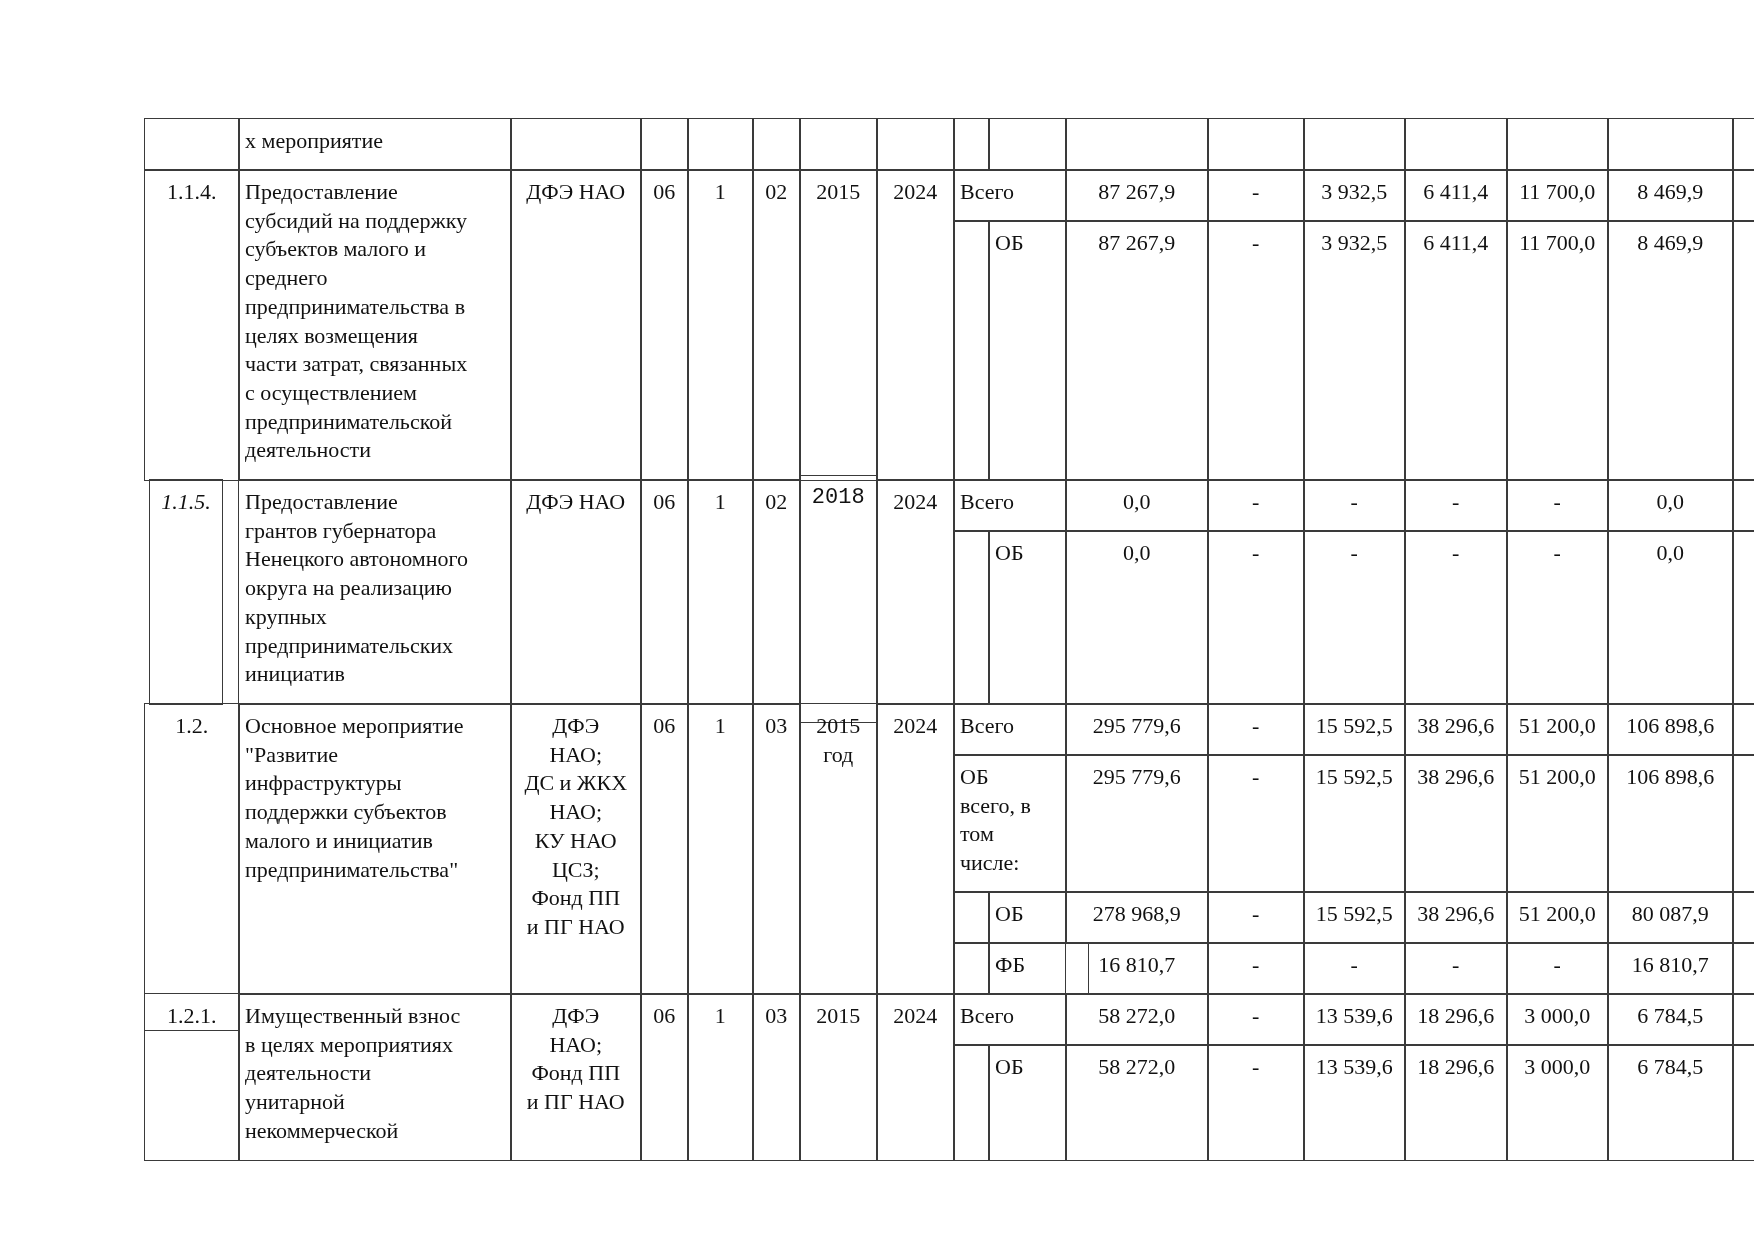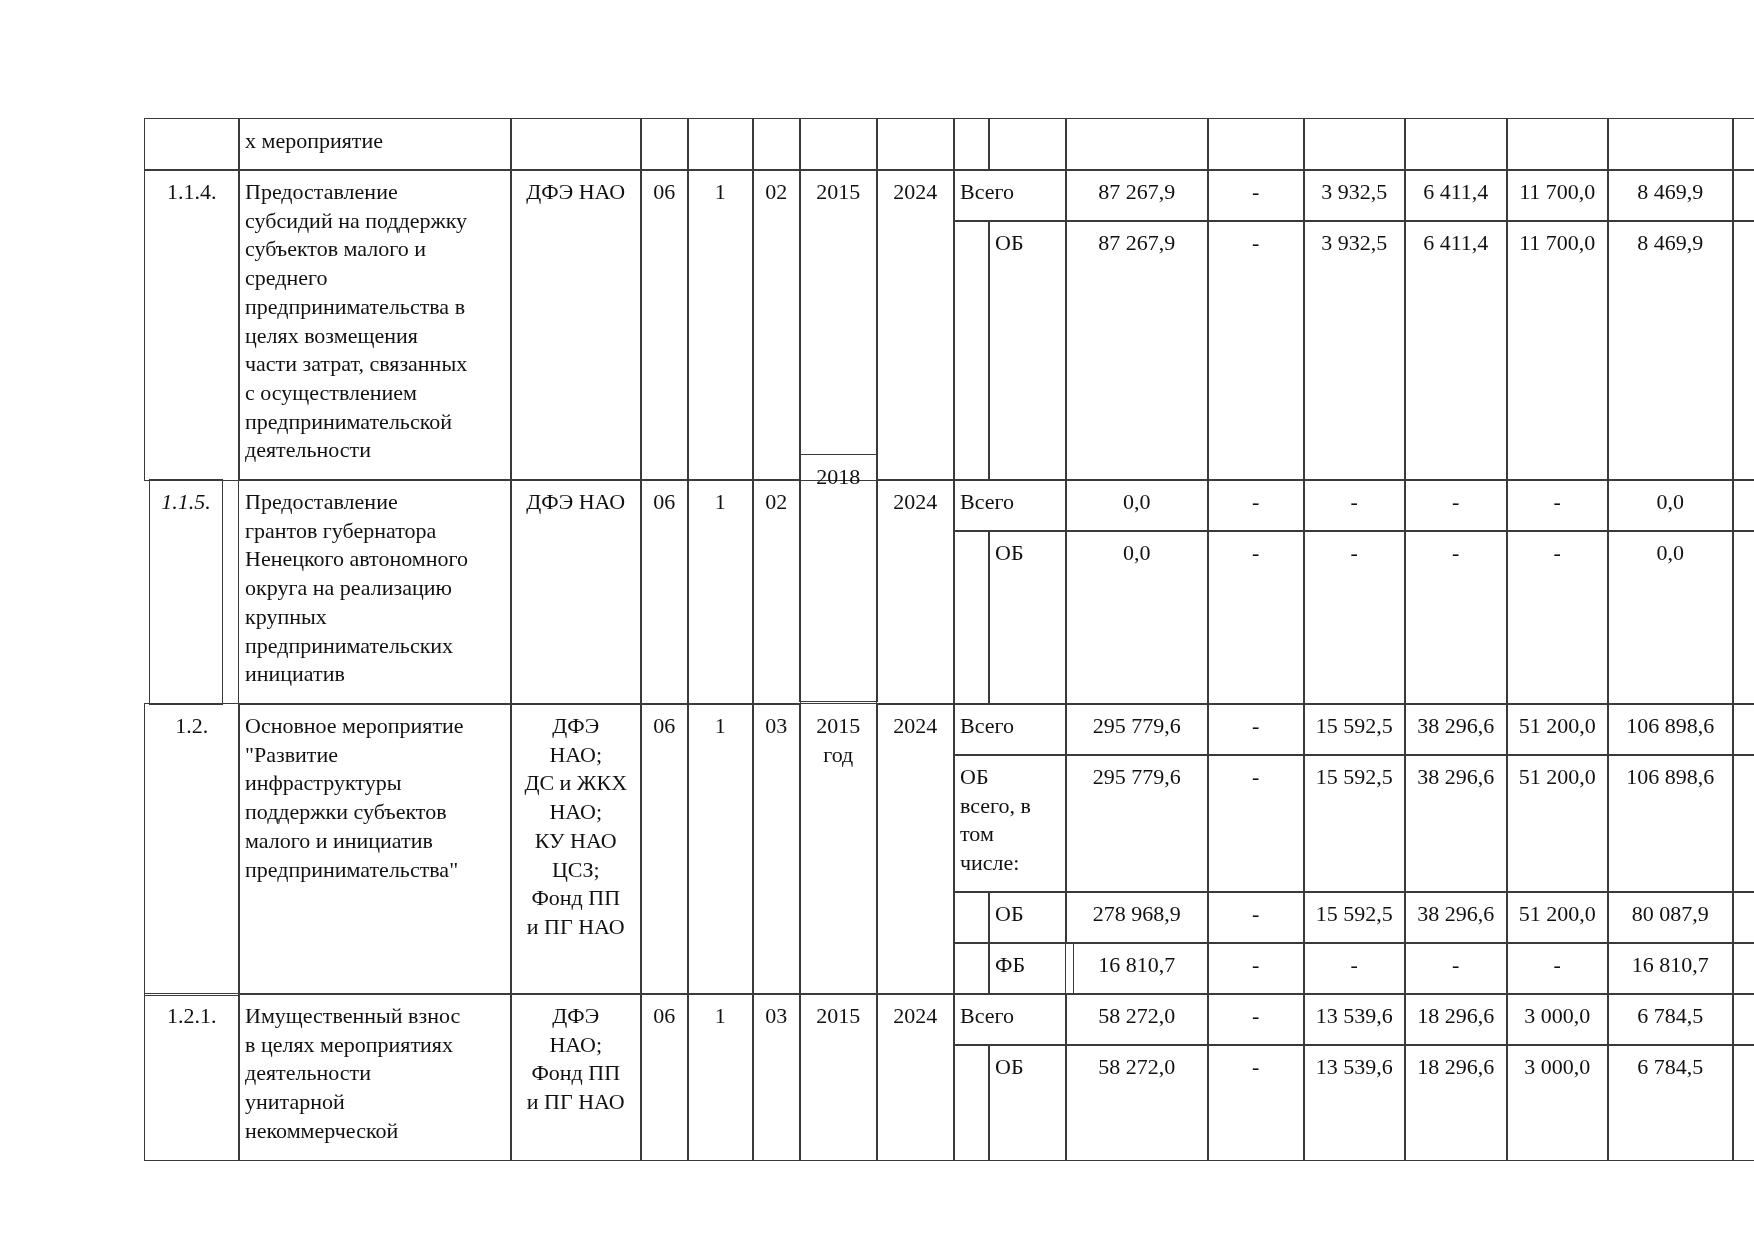--- a/index.html
+++ b/index.html
@@ -71,40 +71,40 @@
 грантов губернатора
 Ненецкого автономного
 округа на реализацию
 крупных
 предпринимательских
 инициатив</div>
     <div class="c ctr tight" style="left: 510px; top: 479px; width: 131.5px; height: 225.5px;">ДФЭ НАО</div>
     <div class="c ctr" style="left: 640px; top: 479px; width: 48.5px; height: 225.5px;">06</div>
     <div class="c ctr" style="left: 687px; top: 479px; width: 66.5px; height: 225.5px;">1</div>
     <div class="c ctr" style="left: 752px; top: 479px; width: 48.5px; height: 225.5px;">02</div>
-    <div class="c ctr" style="left: 799px; top: 454px; width: 78.5px; height: 248px;">2018</div>
+    <div class="c ctr" style="left: 799px; top: 475px; width: 78.5px; height: 248px; font-family: Liberation Mono, monospace;">2018</div>
     <div class="c ctr" style="left: 876px; top: 479px; width: 78.5px; height: 225.5px;">2024</div>
     <div class="c lft" style="left: 953px; top: 479px; width: 113.5px; height: 52.5px;">Всего</div>
     <div class="c ctr" style="left: 1065px; top: 479px; width: 143.5px; height: 52.5px;">0,0</div>
     <div class="c ctr" style="left: 1207px; top: 479px; width: 97.5px; height: 52.5px;">-</div>
     <div class="c ctr" style="left: 1303px; top: 479px; width: 102.5px; height: 52.5px;">-</div>
     <div class="c ctr" style="left: 1404px; top: 479px; width: 103.5px; height: 52.5px;">-</div>
     <div class="c ctr" style="left: 1506px; top: 479px; width: 102.5px; height: 52.5px;">-</div>
     <div class="c ctr" style="left: 1607px; top: 479px; width: 126.5px; height: 52.5px;">0,0</div>
     <div class="c ctr" style="left: 1732px; top: 479px; width: 129.5px; height: 52.5px;"></div>
     <div class="c lft" style="left: 953px; top: 530px; width: 36.5px; height: 174.5px;"></div>
     <div class="c lft" style="left: 988px; top: 530px; width: 78.5px; height: 174.5px;">ОБ</div>
     <div class="c ctr" style="left: 1065px; top: 530px; width: 143.5px; height: 174.5px;">0,0</div>
     <div class="c ctr" style="left: 1207px; top: 530px; width: 97.5px; height: 174.5px;">-</div>
     <div class="c ctr" style="left: 1303px; top: 530px; width: 102.5px; height: 174.5px;">-</div>
     <div class="c ctr" style="left: 1404px; top: 530px; width: 103.5px; height: 174.5px;">-</div>
     <div class="c ctr" style="left: 1506px; top: 530px; width: 102.5px; height: 174.5px;">-</div>
     <div class="c ctr" style="left: 1607px; top: 530px; width: 126.5px; height: 174.5px;">0,0</div>
     <div class="c ctr" style="left: 1732px; top: 530px; width: 129.5px; height: 174.5px;"></div>
-    <div class="c ctr" style="left: 144px; top: 703px; width: 95.5px; height: 293px;">1.2.</div>
+    <div class="c ctr" style="left: 144px; top: 703px; width: 95.5px; height: 328px;">1.2.</div>
     <div class="c lft" style="left: 238px; top: 703px; width: 273.5px; height: 291.5px;">Основное мероприятие
 "Развитие
 инфраструктуры
 поддержки субъектов
 малого и инициатив
 предпринимательства"</div>
     <div class="c ctr tight" style="left: 510px; top: 703px; width: 131.5px; height: 291.5px;">ДФЭ
 НАО;
 ДС и ЖКХ
 НАО;
@@ -140,21 +140,21 @@
     <div class="c lft" style="left: 953px; top: 891px; width: 36.5px; height: 52.5px;"></div>
     <div class="c lft" style="left: 988px; top: 891px; width: 78.5px; height: 52.5px;">ОБ</div>
     <div class="c ctr" style="left: 1065px; top: 891px; width: 143.5px; height: 52.5px;">278 968,9</div>
     <div class="c ctr" style="left: 1207px; top: 891px; width: 97.5px; height: 52.5px;">-</div>
     <div class="c ctr" style="left: 1303px; top: 891px; width: 102.5px; height: 52.5px;">15 592,5</div>
     <div class="c ctr" style="left: 1404px; top: 891px; width: 103.5px; height: 52.5px;">38 296,6</div>
     <div class="c ctr" style="left: 1506px; top: 891px; width: 102.5px; height: 52.5px;">51 200,0</div>
     <div class="c ctr" style="left: 1607px; top: 891px; width: 126.5px; height: 52.5px;">80 087,9</div>
     <div class="c ctr" style="left: 1732px; top: 891px; width: 129.5px; height: 52.5px;">2</div>
     <div class="c lft" style="left: 953px; top: 942px; width: 36.5px; height: 52.5px;"></div>
-    <div class="c lft" style="left: 988px; top: 942px; width: 86px; height: 52.5px;">ФБ</div>
+    <div class="c lft" style="left: 988px; top: 942px; width: 101px; height: 52.5px;">ФБ</div>
     <div class="c ctr" style="left: 1065px; top: 942px; width: 143.5px; height: 52.5px;">16 810,7</div>
     <div class="c ctr" style="left: 1207px; top: 942px; width: 97.5px; height: 52.5px;">-</div>
     <div class="c ctr" style="left: 1303px; top: 942px; width: 102.5px; height: 52.5px;">-</div>
     <div class="c ctr" style="left: 1404px; top: 942px; width: 103.5px; height: 52.5px;">-</div>
     <div class="c ctr" style="left: 1506px; top: 942px; width: 102.5px; height: 52.5px;">-</div>
     <div class="c ctr" style="left: 1607px; top: 942px; width: 126.5px; height: 52.5px;">16 810,7</div>
     <div class="c ctr" style="left: 1732px; top: 942px; width: 129.5px; height: 52.5px;"></div>
     <div class="c ctr" style="left: 144px; top: 993px; width: 95.5px; height: 167.5px;">1.2.1.</div>
     <div class="c lft" style="left: 238px; top: 993px; width: 273.5px; height: 167.5px;">Имущественный взнос
 в целях мероприятиях

